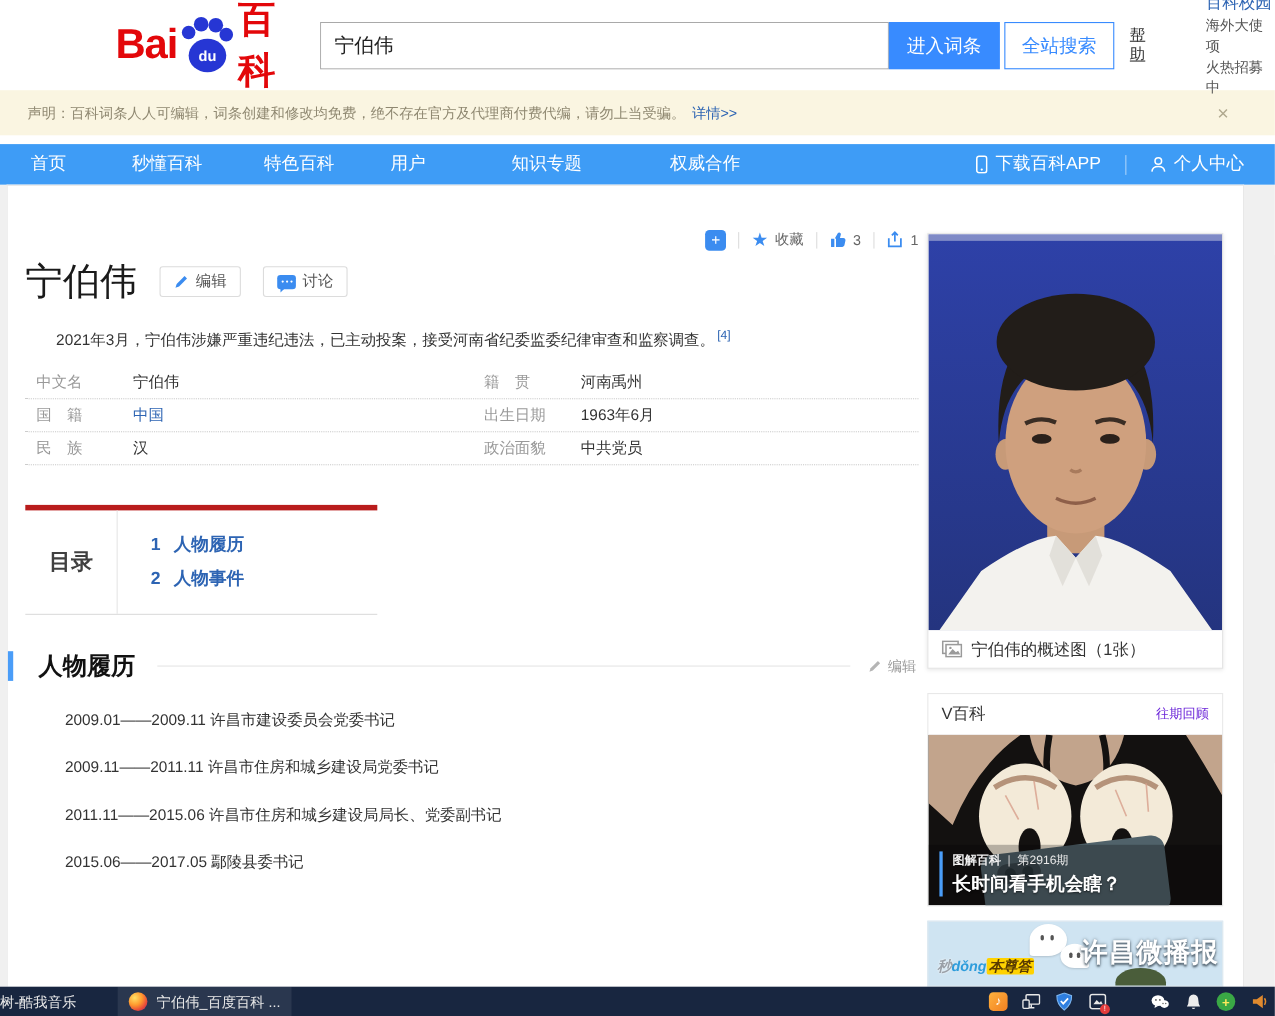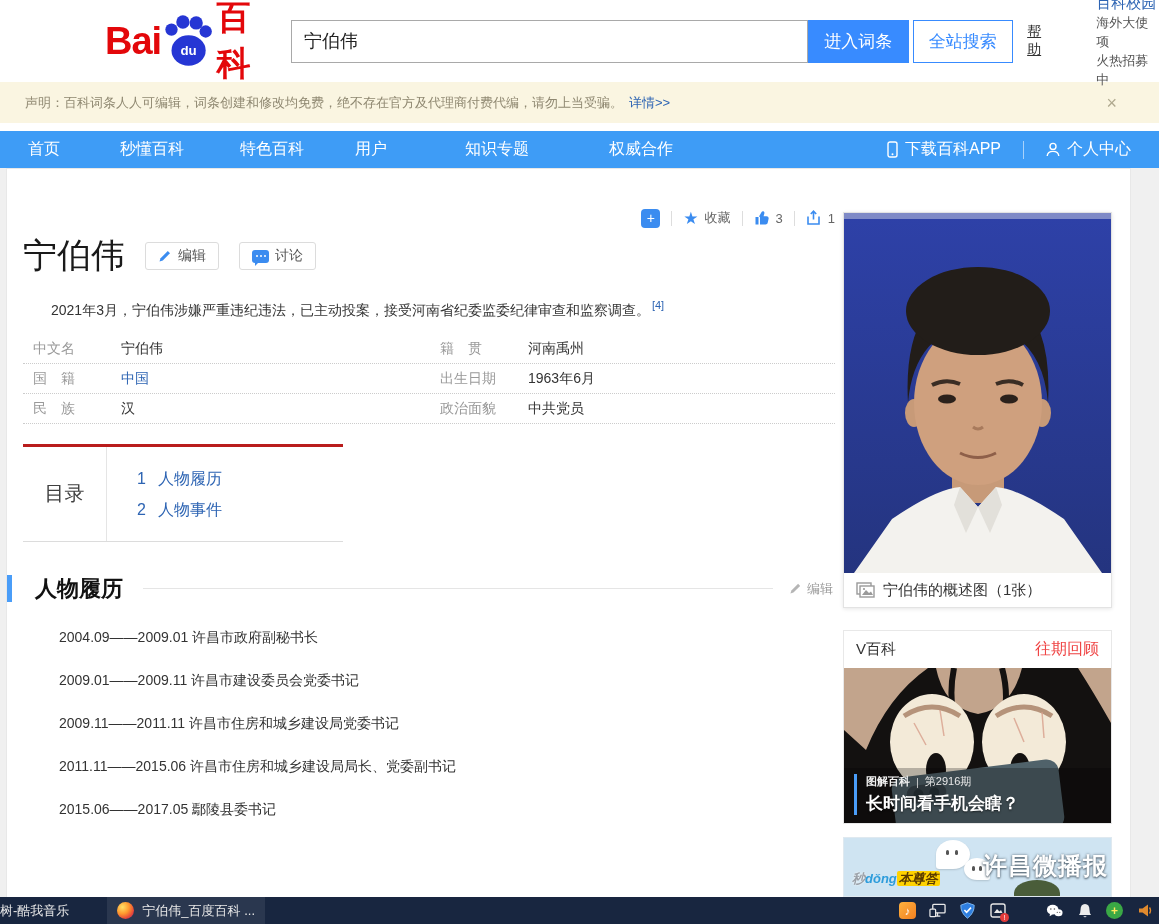--- a/index.html
+++ b/index.html
@@ -63,41 +63,41 @@
   .inline-link { color:#2d64b3; cursor:pointer; }
   .ref-sup { color:#2d64b3; font-size:11px; vertical-align:super; cursor:pointer; margin-left:2px; }
   
   .infobox { margin-top:10px; width:100%; }
   .ib-row { display:flex; border-bottom:1px dotted #ccc; padding:6px 0 5px 10px;gap:12px; }
   .ib-pair { width:396px; display:flex; }
   .ib-label { width:88px; color:#999; font-size:14px; flex:none; }
   .ib-value { color:#333; font-size:14px; }
   .ib-value.link { color:#2d64b3; cursor:pointer; }
   
-  .toc { margin-top:20px; width:320px; border-top:3px solid #b91c1c; border-bottom:1px solid #dcdcdc; display:flex; }
+  .toc { margin-top:36px; width:320px; border-top:5px solid #b91c1c; border-bottom:1px solid #dcdcdc; display:flex;font-weight:bold; }
   .toc-title { width:84px; display:flex; align-items:center; justify-content:center; font-size:20px; color:#404040; border-right:1px solid #e5e5e5; }
   .toc-items { padding:16px 0 16px 30px; flex:1; }
   .toc-item { display:flex; gap:12px; font-size:16px; color:#2d64b3; line-height:31px; cursor:pointer; }
   
   .section-head { margin-top:32px; margin-left:-16px; display:flex; align-items:center; height:30px; }
   .sec-bar { width:5px; height:27px; background:#4a9df8; margin-right:23px; flex:none; }
   .sec-title { font-size:22px; color:#111; }
   .sec-rule { flex:1; height:1px; background:#e5e5e5; margin:0 16px 0 20px; }
   .sec-edit { color:#9b9b9b; font-size:13px; display:flex; align-items:center; gap:5px; cursor:pointer; margin-right:2px; }
   
   .tl-item { margin-top:25px; margin-left:36px; font-size:14px; color:#333; }
   .tl-item:first-of-type { margin-top:20px; }
   
   .photo-card { margin-top:43px; width:269px; background:#fff; border:1px solid #e3e3e3; box-shadow:0 1px 4px rgba(0,0,0,.10); }
   .photo { width:267px; height:360px; display:block; cursor:pointer; }
   .photo-caption { height:34px; display:flex; align-items:center; gap:8px; padding-left:12px; font-size:15px; color:#333; cursor:pointer; }
   .v-card { margin-top:22px; width:269px; background:#fff; border:1px solid #e8e8e8; }
   .v-head { height:37px; display:flex; align-items:center; padding:0 12px; }
   .v-title { font-size:15px; font-weight:normal; color:#333; }
-  .v-more { margin-left:auto; font-size:16px; color:#ef4444; cursor:pointer;text-align:right; }
+  .v-more { margin-left:auto; font-size:12px; color:#6d28d9; cursor:pointer;text-align:right; }
   .v-img { position:relative; width:267px; height:155px; cursor:pointer; }
   .v-img svg { display:block; }
   .v-overlay { position:absolute; left:10px; bottom:8px; display:flex; align-items:stretch; }
   .v-bar { width:3px; background:#4a9df8; margin-right:9px; }
   .v-tag-row { display:flex; align-items:center; gap:6px; font-size:11px; color:#f2f2f2; font-weight:bold; }
   .v-sep { color:#cfcfcf; font-weight:normal; }
   .v-issue { font-weight:normal; color:#e8e8e8; }
   .v-caption { font-size:17px; font-weight:bold; color:#fff; margin-top:3px; text-shadow:0 1px 2px rgba(0,0,0,.6); }
   .promo-card { margin-top:13px; width:269px; height:60px; position:relative; overflow:hidden; background:#cfe4f2; border:1px solid #dfe9f0; cursor:pointer; }
   .promo-logo { position:absolute; left:8px; bottom:8px; font-size:13px; font-weight:bold; font-style:italic; white-space:nowrap; }
@@ -290,21 +290,20 @@
       <h2 class="sec-title">人物履历</h2>
       <span class="sec-rule"></span>
       <span class="sec-edit">
         <svg width="13" height="13" viewBox="0 0 14 14">
               <path d="M1.5 12.5 L2.6 9.2 L9.8 2 L12 4.2 L4.8 11.4 Z" fill="#b5b5b5"></path>
             </svg>
         <span>编辑</span>
       </span>
     </div>
 
-    <div class="tl-item">2004.09——2009.01 许昌市政府副秘书长</div>
     <div class="tl-item">2009.01——2009.11 许昌市建设委员会党委书记</div>
     <div class="tl-item">2009.11——2011.11 许昌市住房和城乡建设局党委书记</div>
     <div class="tl-item">2011.11——2015.06 许昌市住房和城乡建设局局长、党委副书记</div>
     <div class="tl-item">2015.06——2017.05 鄢陵县委书记</div>
 
   </div>
 
   <div class="side-col">
 
     <div class="photo-card">

